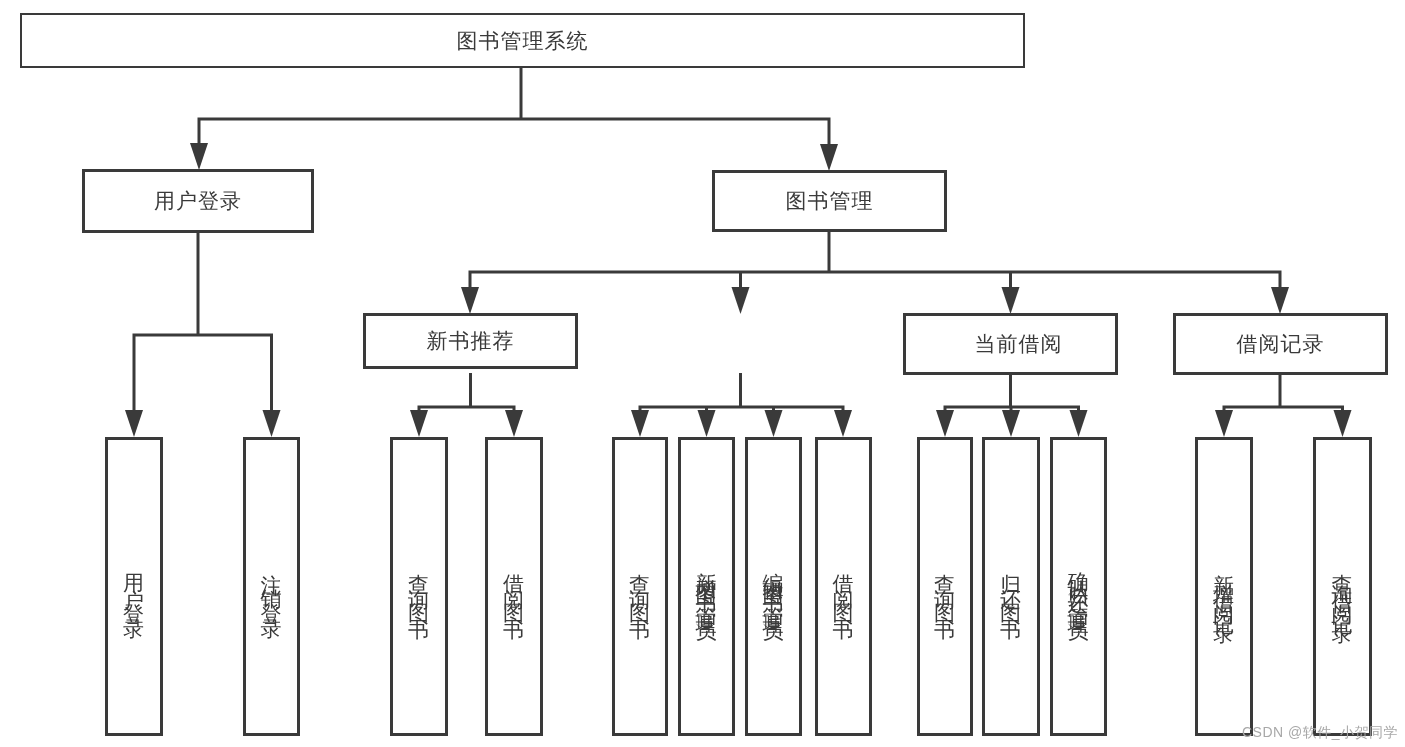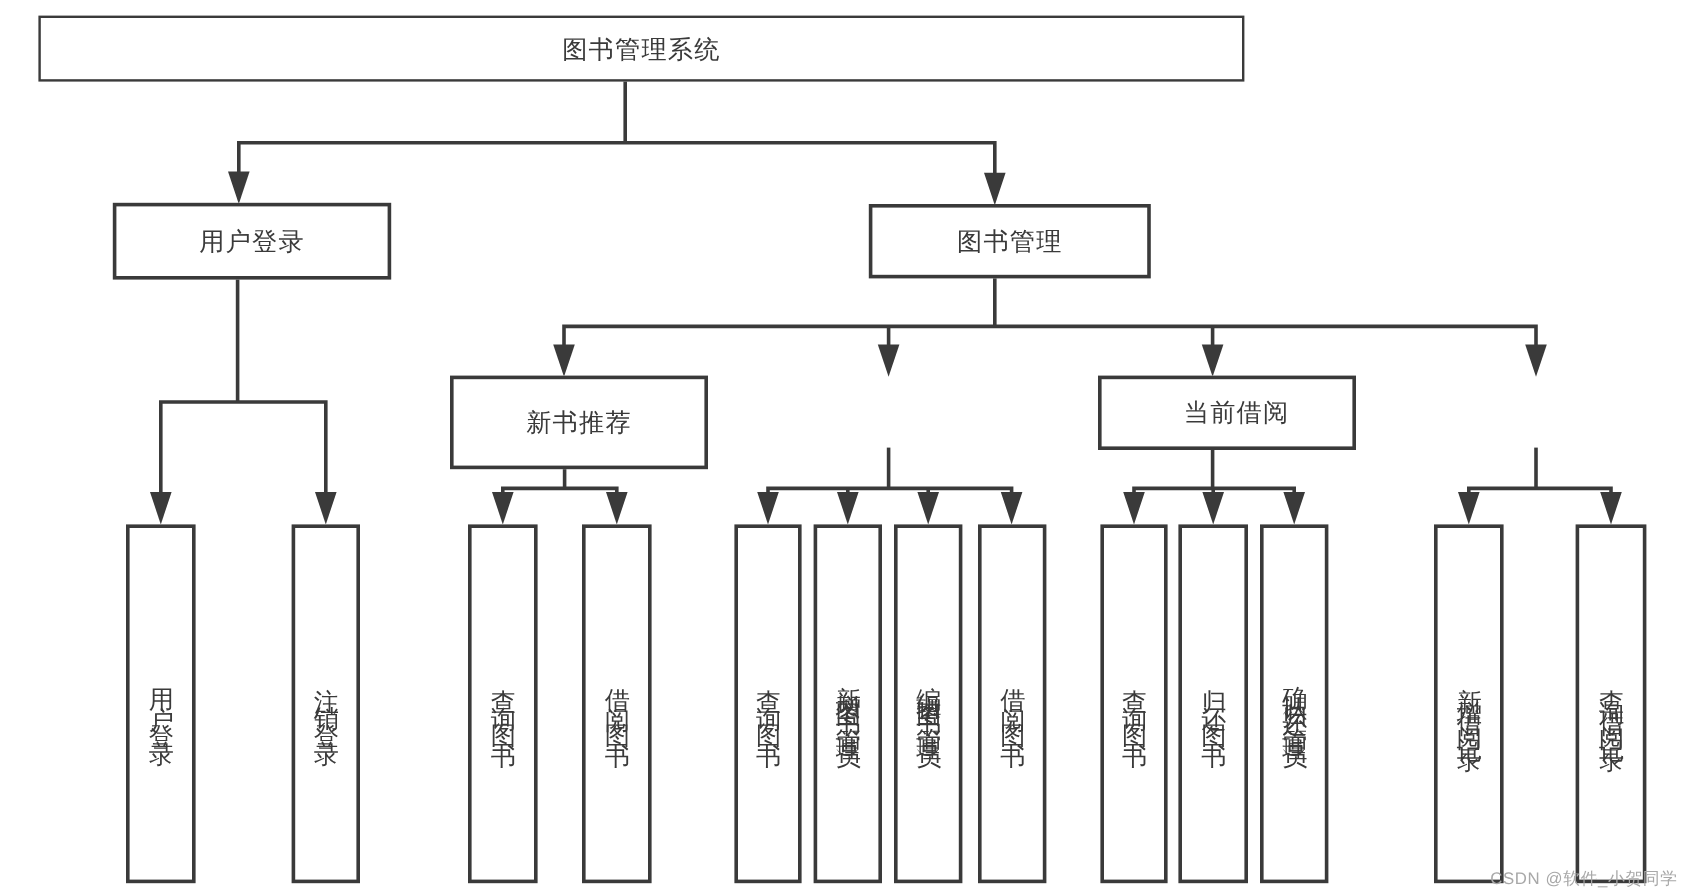--- a/index.html
+++ b/index.html
@@ -15,21 +15,20 @@
   .node{
     position:absolute;
     box-sizing:border-box;
     background:#ffffff;
     border:3px solid #3a3a3a;
     display:flex;align-items:center;justify-content:center;
     z-index:2;
     font-size:21px;
     letter-spacing:1px;
     white-space:nowrap;
-    margin-left:12px;
   }
   .node.root{border-width:2.5px;}
   .leaf{
     position:absolute;
     box-sizing:border-box;
     background:#ffffff;
     border:3px solid #3a3a3a;
     display:flex;align-items:center;justify-content:center;
     z-index:2;
     font-size:21px;
@@ -101,22 +100,23 @@
     <path d="M1224 412 V407 H1342.5 V412"></path>
     <polygon points="1215,410 1233,410 1224,437" fill="#3a3a3a" stroke="none"></polygon>
     <polygon points="1333.5,410 1351.5,410 1342.5,437" fill="#3a3a3a" stroke="none"></polygon>
   </svg>
 
   <div class="node root" style="left:20px;top:13px;width:1005px;height:55px;">图书管理系统</div>
 
   <div class="node" style="left:82px;top:169px;width:232px;height:64px;">用户登录</div>
   <div class="node" style="left:712px;top:170px;width:235px;height:62px;">图书管理</div>
 
-  <div class="node" style="left:363px;top:313px;width:215px;height:78px;">新书推荐</div>
+  <div class="node" style="left:363px;top:313px;width:215px;height:56px;">新书推荐</div>
   <div class="node" style="left:903px;top:313px;width:215px;height:62px;padding-left:16px;">当前借阅</div>
+  <div class="node" style="left:1173px;top:313px;width:215px;height:62px;">借阅记录</div>
 
   <div class="leaf ls-s" style="left:105px;top:437px;width:58px;height:299px;">用户登录</div>
   <div class="leaf ls-s" style="left:243px;top:437px;width:57px;height:299px;">注销登录</div>
 
   <div class="leaf ls-s" style="left:390px;top:437px;width:58px;height:299px;">查询图书</div>
   <div class="leaf ls-s" style="left:485px;top:437px;width:58px;height:299px;">借阅图书</div>
 
   <div class="leaf ls-s" style="left:612px;top:437px;width:56px;height:299px;">查询图书</div>
   <div class="leaf ls-l" style="left:678px;top:437px;width:57px;height:299px;">新增图书（管理员）</div>
   <div class="leaf ls-l" style="left:745px;top:437px;width:57px;height:299px;">编辑图书（管理员）</div>

